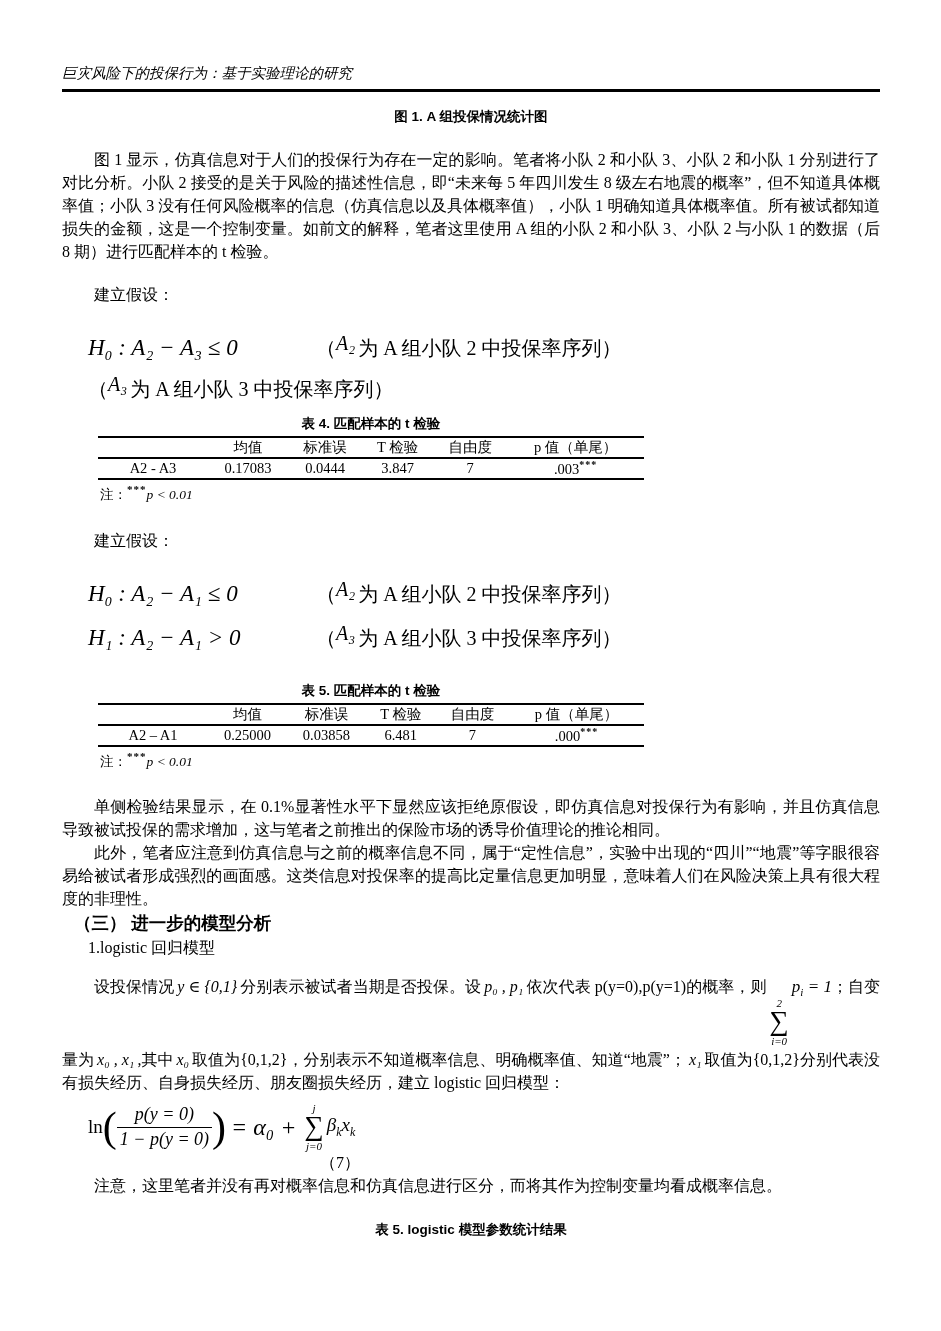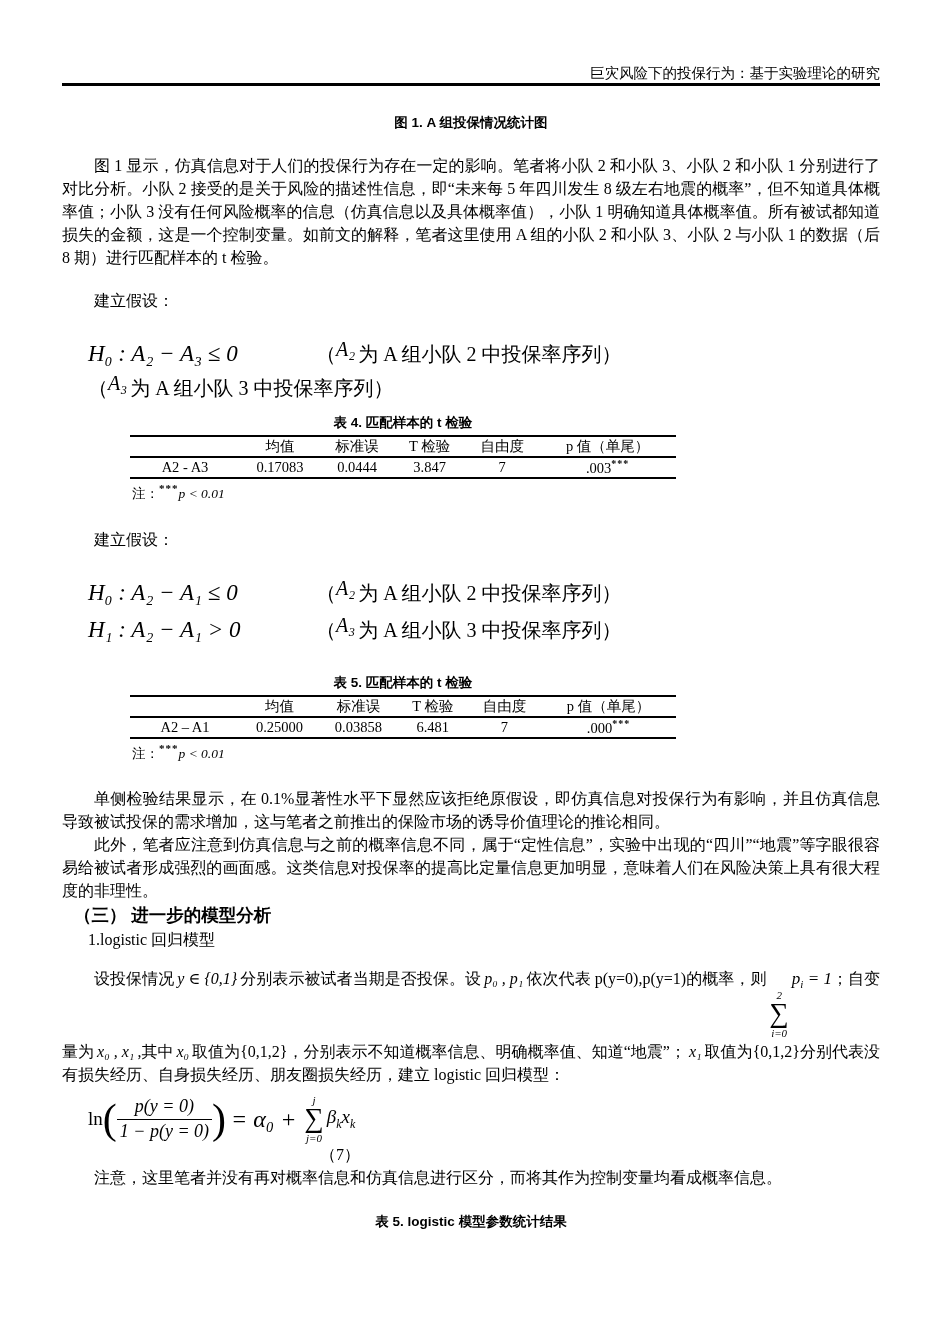--- a/index.html
+++ b/index.html
@@ -2,41 +2,41 @@
 <html><head>
 <meta charset="utf-8">
 <style>
   * { margin:0; padding:0; box-sizing:border-box; }
   html,body { background:#ffffff; }
   .page {
     width:941px; height:1331px; margin:0 auto; background:#fff; color:#000;
     font-family:"Liberation Serif","DejaVu Serif",serif;
     padding:0 61px 0 62px; overflow:hidden; position:relative;
   }
-  .doc-header { padding-top:64px; border-bottom:3px solid #000; text-align:right; }
+  .doc-header { padding-top:64px; padding-bottom:6px; border-bottom:3px solid #000; text-align:left;font-style:italic; }
   .doc-header .title { font-size:14.5px; }
 
   .fig-caption, .tbl-caption, .table6-caption {
     text-align:center; font-weight:bold; font-size:13.5px;
     font-family:"Liberation Sans","DejaVu Sans",sans-serif;
   }
-  .fig-caption { margin-top:28px; }
+  .fig-caption { margin-top:16px; }
 
   p.body { font-size:16px; line-height:23px; text-align:justify; }
   .indent { text-indent:2em; }
   .para1 { margin-top:22px; }
 
   .hyp-label { margin-top:20px; }
-  .hyp-block { margin-top:26px; margin-left:26px; display:flex; flex-direction:column; gap:5px; }
+  .hyp-block { margin-top:26px; margin-left:26px; display:flex; flex-direction:column; gap:12px; }
   .hyp-row { display:flex; align-items:center; }
   .hyp-formula { font-style:italic; font-size:23px; width:228px; line-height:32px; }
   .hyp-note { font-size:20px; }
   .raised-var { font-style:italic; position:relative; top:-5px; margin-right:3px; }
 
-  .tbl-wrap { margin-left:68px; width:546px; }
+  .tbl-wrap { margin-left:36px; width:546px; }
   .t4 { margin-top:12px; }
   .t5 { margin-top:28px; }
   .tbl-caption { margin-bottom:3px; }
   table { width:100%; border-collapse:collapse; border-top:2px solid #000; border-bottom:2px solid #000; }
   thead tr { border-bottom:2.5px solid #000; }
   th, td { font-weight:normal; font-size:14.5px; text-align:center; height:20px; padding:0 2px; }
   .col-label { width:110px; }
   sup.stars { font-weight:bold; font-size:10px; letter-spacing:1px; }
   .tbl-note { font-size:13.5px; margin-top:3px; margin-left:2px; }
   .tbl-note .stars { vertical-align:super; font-size:11px; font-weight:bold; letter-spacing:1px; }

